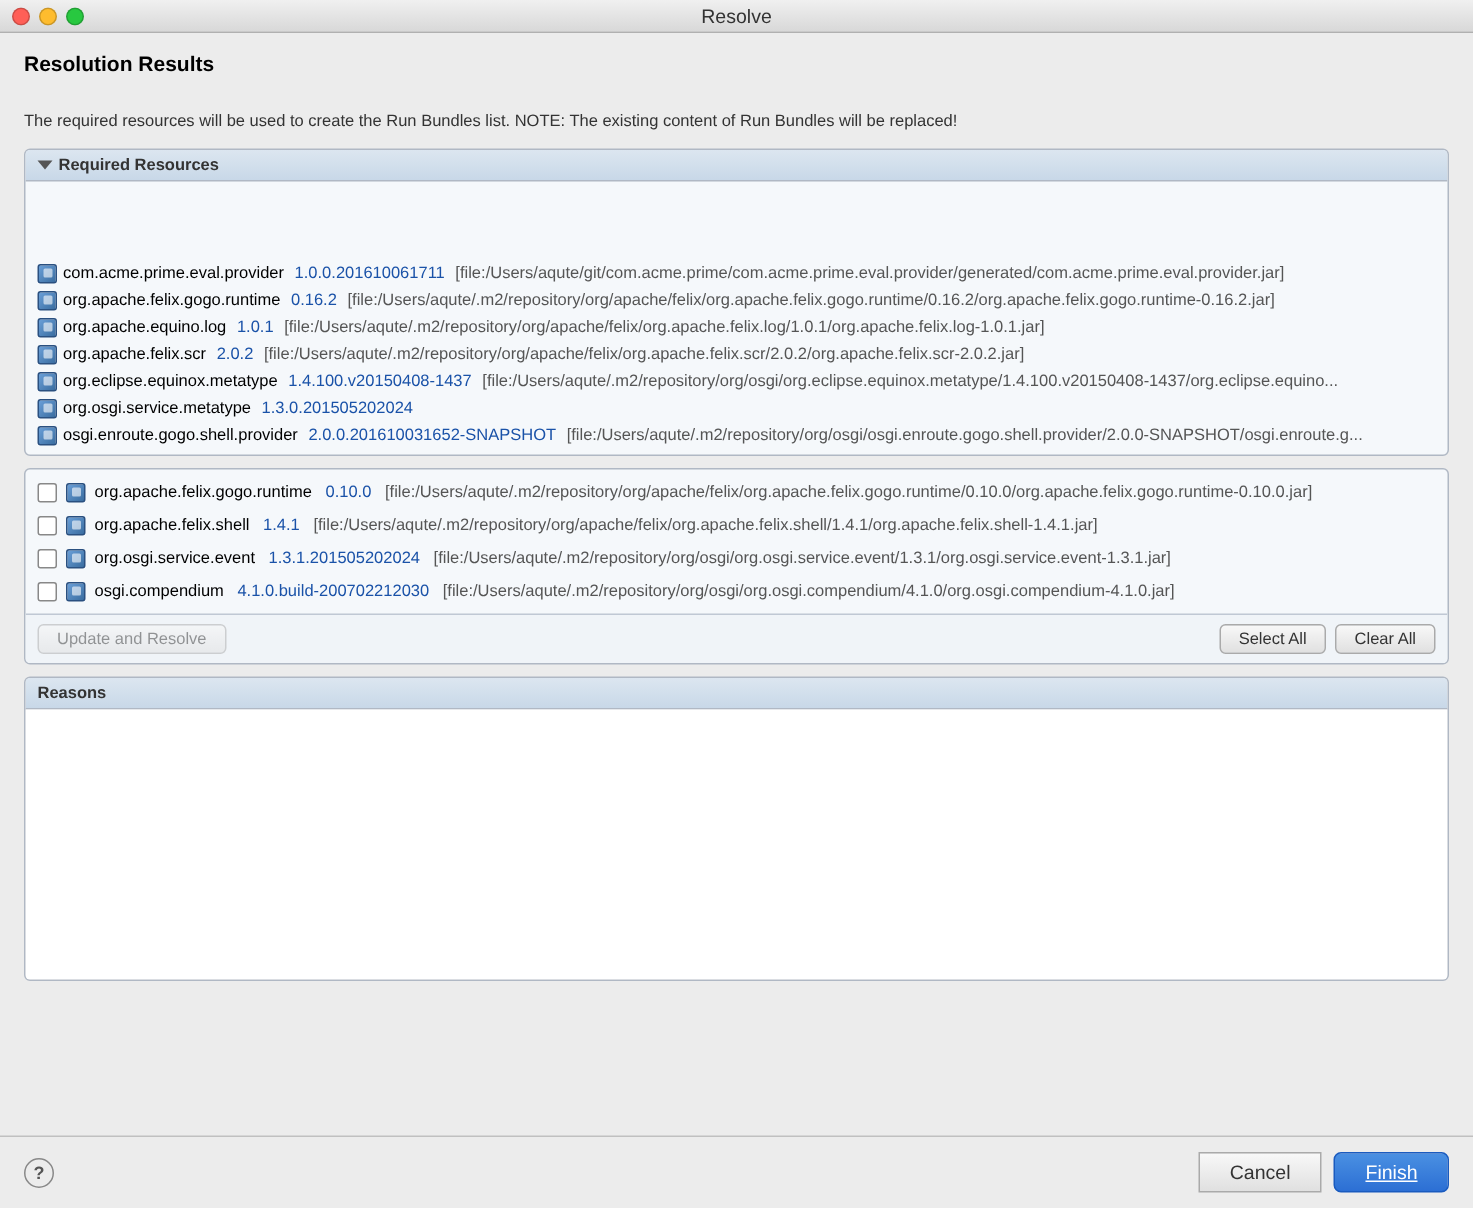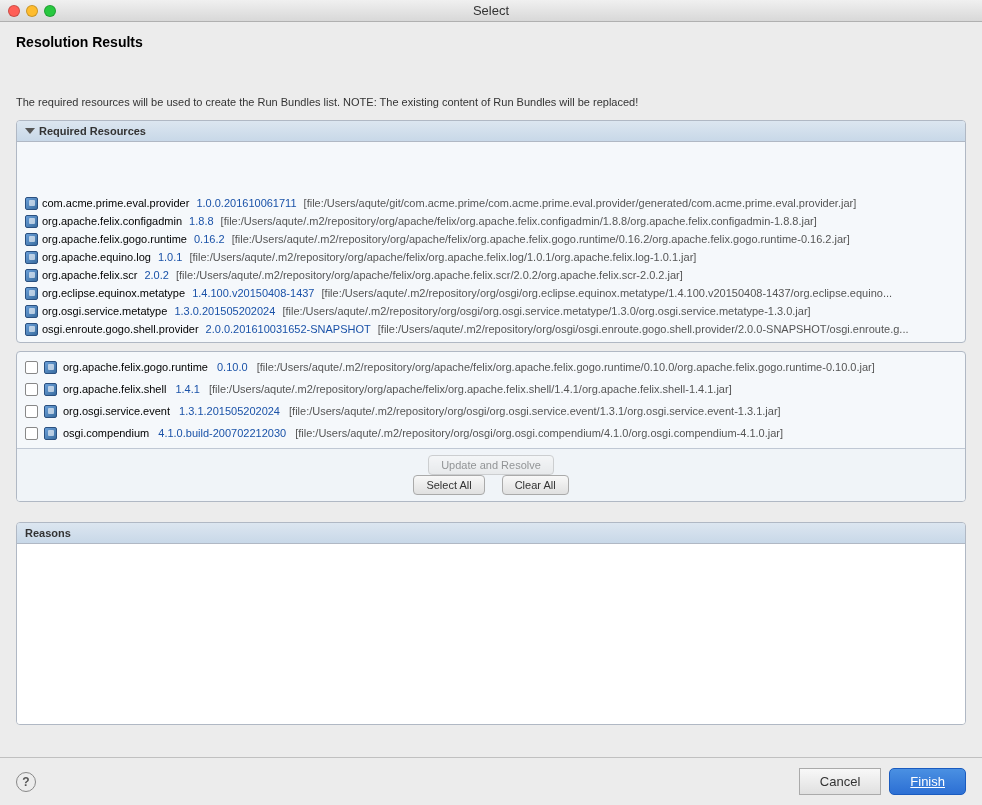--- a/index.html
+++ b/index.html
@@ -52,28 +52,27 @@
       flex: 1;
       display: flex;
       flex-direction: column;
       gap: 8px;
     }
 
     .page-title {
       font-size: 14px;
       font-weight: bold;
       color: #000;
-      margin-bottom: 2px;
+      margin-bottom: 17px;
     }
 
     .subtitle {
       font-size: 11px;
       color: #333;
       margin-bottom: 4px;
-      margin-top: 36px;
     }
 
     
     .section {
       border: 1px solid #b0b8c4;
       border-radius: 4px;
       background: #f5f8fb;
       overflow: hidden;
     }
 
@@ -180,47 +179,45 @@
     }
 
     
     .optional-buttons {
       display: flex;
       justify-content: space-between;
       align-items: center;
       padding: 6px 8px;
       border-top: 1px solid #c0c8d4;
       background: #f0f4f8;
-      flex-direction: column;
     }
 
     .btn {
       padding: 3px 12px;
       border-radius: 4px;
       font-size: 11px;
       cursor: pointer;
       border: 1px solid #aaa;
       background: linear-gradient(to bottom, #f8f8f8, #e0e0e0);
       color: #333;
     }
     .btn:disabled {
       opacity: 0.5;
       cursor: default;
     }
     .btn-pair {
       display: flex;
-      gap: 17px;
+      gap: 6px;
     }
 
     
     .reasons-section {
       border: 1px solid #b0b8c4;
       border-radius: 4px;
       overflow: hidden;
-      margin-top: 12px;
     }
     .reasons-header {
       background: linear-gradient(to bottom, #dce6f0, #c8d8e8);
       padding: 4px 8px;
       font-size: 11px;
       font-weight: bold;
       color: #333;
       border-bottom: 1px solid #b0b8c4;
     }
     .reasons-content {
@@ -293,21 +290,21 @@
   </style>
 </head>
 <body>
 
 <div class="title-bar">
   <div class="title-bar-buttons">
     <div class="tb-btn tb-close"></div>
     <div class="tb-btn tb-min"></div>
     <div class="tb-btn tb-max"></div>
   </div>
-  <span class="title-bar-title">Select</span>
+  <span class="title-bar-title">Resolve</span>
 </div>
 
 <div class="content">
 
   <div class="page-title">Resolution Results</div>
   <div class="subtitle">The required resources will be used to create the Run Bundles list. NOTE: The existing content of Run Bundles will be replaced!</div>
 
   <div class="section">
     <div class="section-header">
       <span class="triangle triangle-down"></span>
@@ -315,26 +312,20 @@
     </div>
     <div class="section-content required-scroll" id="required-list">
     <div class="resource-item">
       <span class="bundle-icon"></span>
       <span class="resource-name">com.acme.prime.eval.provider</span>
       <span class="resource-version">&nbsp;1.0.0.201610061711&nbsp;</span>
       <span class="resource-path">[file:/Users/aqute/git/com.acme.prime/com.acme.prime.eval.provider/generated/com.acme.prime.eval.provider.jar]</span>
     </div>
         <div class="resource-item">
       <span class="bundle-icon"></span>
-      <span class="resource-name">org.apache.felix.configadmin</span>
-      <span class="resource-version">&nbsp;1.8.8&nbsp;</span>
-      <span class="resource-path">[file:/Users/aqute/.m2/repository/org/apache/felix/org.apache.felix.configadmin/1.8.8/org.apache.felix.configadmin-1.8.8.jar]</span>
-    </div>
-        <div class="resource-item">
-      <span class="bundle-icon"></span>
       <span class="resource-name">org.apache.felix.gogo.runtime</span>
       <span class="resource-version">&nbsp;0.16.2&nbsp;</span>
       <span class="resource-path">[file:/Users/aqute/.m2/repository/org/apache/felix/org.apache.felix.gogo.runtime/0.16.2/org.apache.felix.gogo.runtime-0.16.2.jar]</span>
     </div>
         <div class="resource-item">
       <span class="bundle-icon"></span>
       <span class="resource-name">org.apache.equino.log</span>
       <span class="resource-version">&nbsp;1.0.1&nbsp;</span>
       <span class="resource-path">[file:/Users/aqute/.m2/repository/org/apache/felix/org.apache.felix.log/1.0.1/org.apache.felix.log-1.0.1.jar]</span>
     </div>
@@ -347,21 +338,20 @@
         <div class="resource-item">
       <span class="bundle-icon"></span>
       <span class="resource-name">org.eclipse.equinox.metatype</span>
       <span class="resource-version">&nbsp;1.4.100.v20150408-1437&nbsp;</span>
       <span class="resource-path">[file:/Users/aqute/.m2/repository/org/osgi/org.eclipse.equinox.metatype/1.4.100.v20150408-1437/org.eclipse.equino...</span>
     </div>
         <div class="resource-item">
       <span class="bundle-icon"></span>
       <span class="resource-name">org.osgi.service.metatype</span>
       <span class="resource-version">&nbsp;1.3.0.201505202024&nbsp;</span>
-      <span class="resource-path">[file:/Users/aqute/.m2/repository/org/osgi/org.osgi.service.metatype/1.3.0/org.osgi.service.metatype-1.3.0.jar]</span>
     </div>
         <div class="resource-item">
       <span class="bundle-icon"></span>
       <span class="resource-name">osgi.enroute.gogo.shell.provider</span>
       <span class="resource-version">&nbsp;2.0.0.201610031652-SNAPSHOT&nbsp;</span>
       <span class="resource-path">[file:/Users/aqute/.m2/repository/org/osgi/osgi.enroute.gogo.shell.provider/2.0.0-SNAPSHOT/osgi.enroute.g...</span>
     </div>
       </div>
   </div>
 

